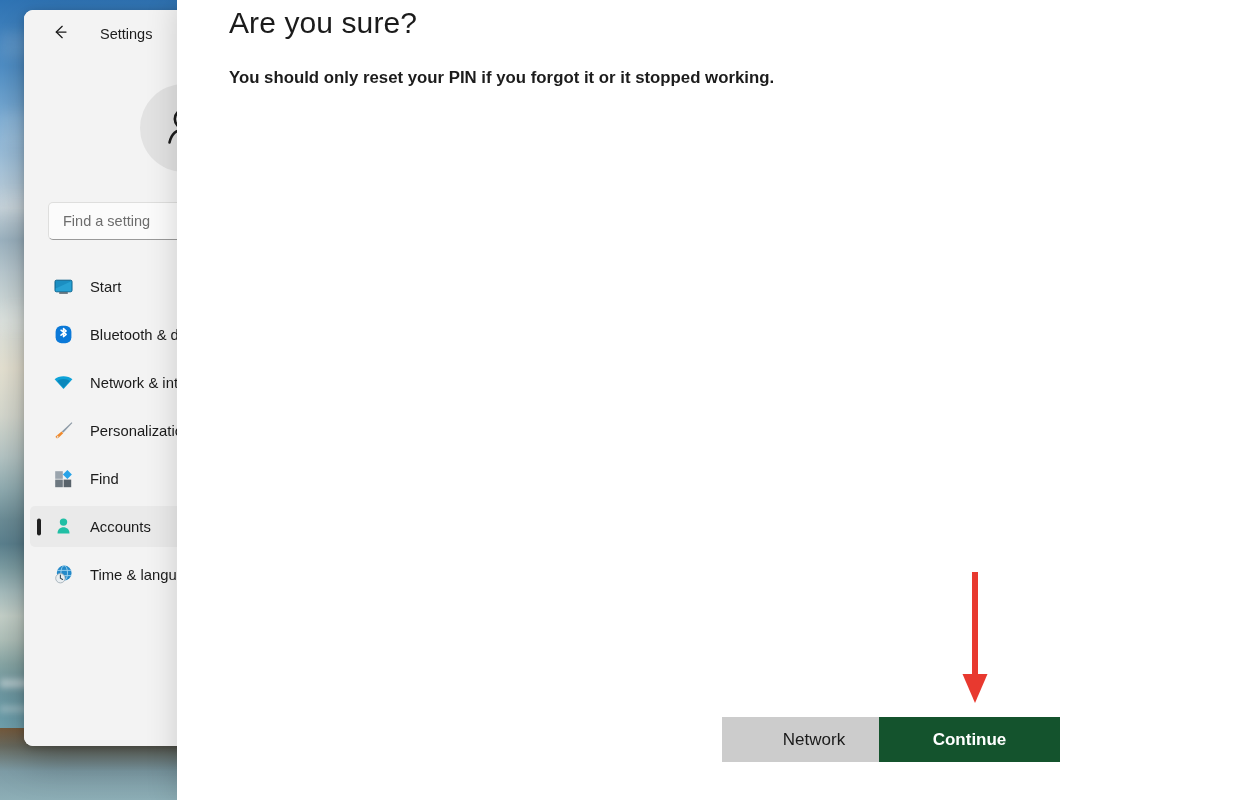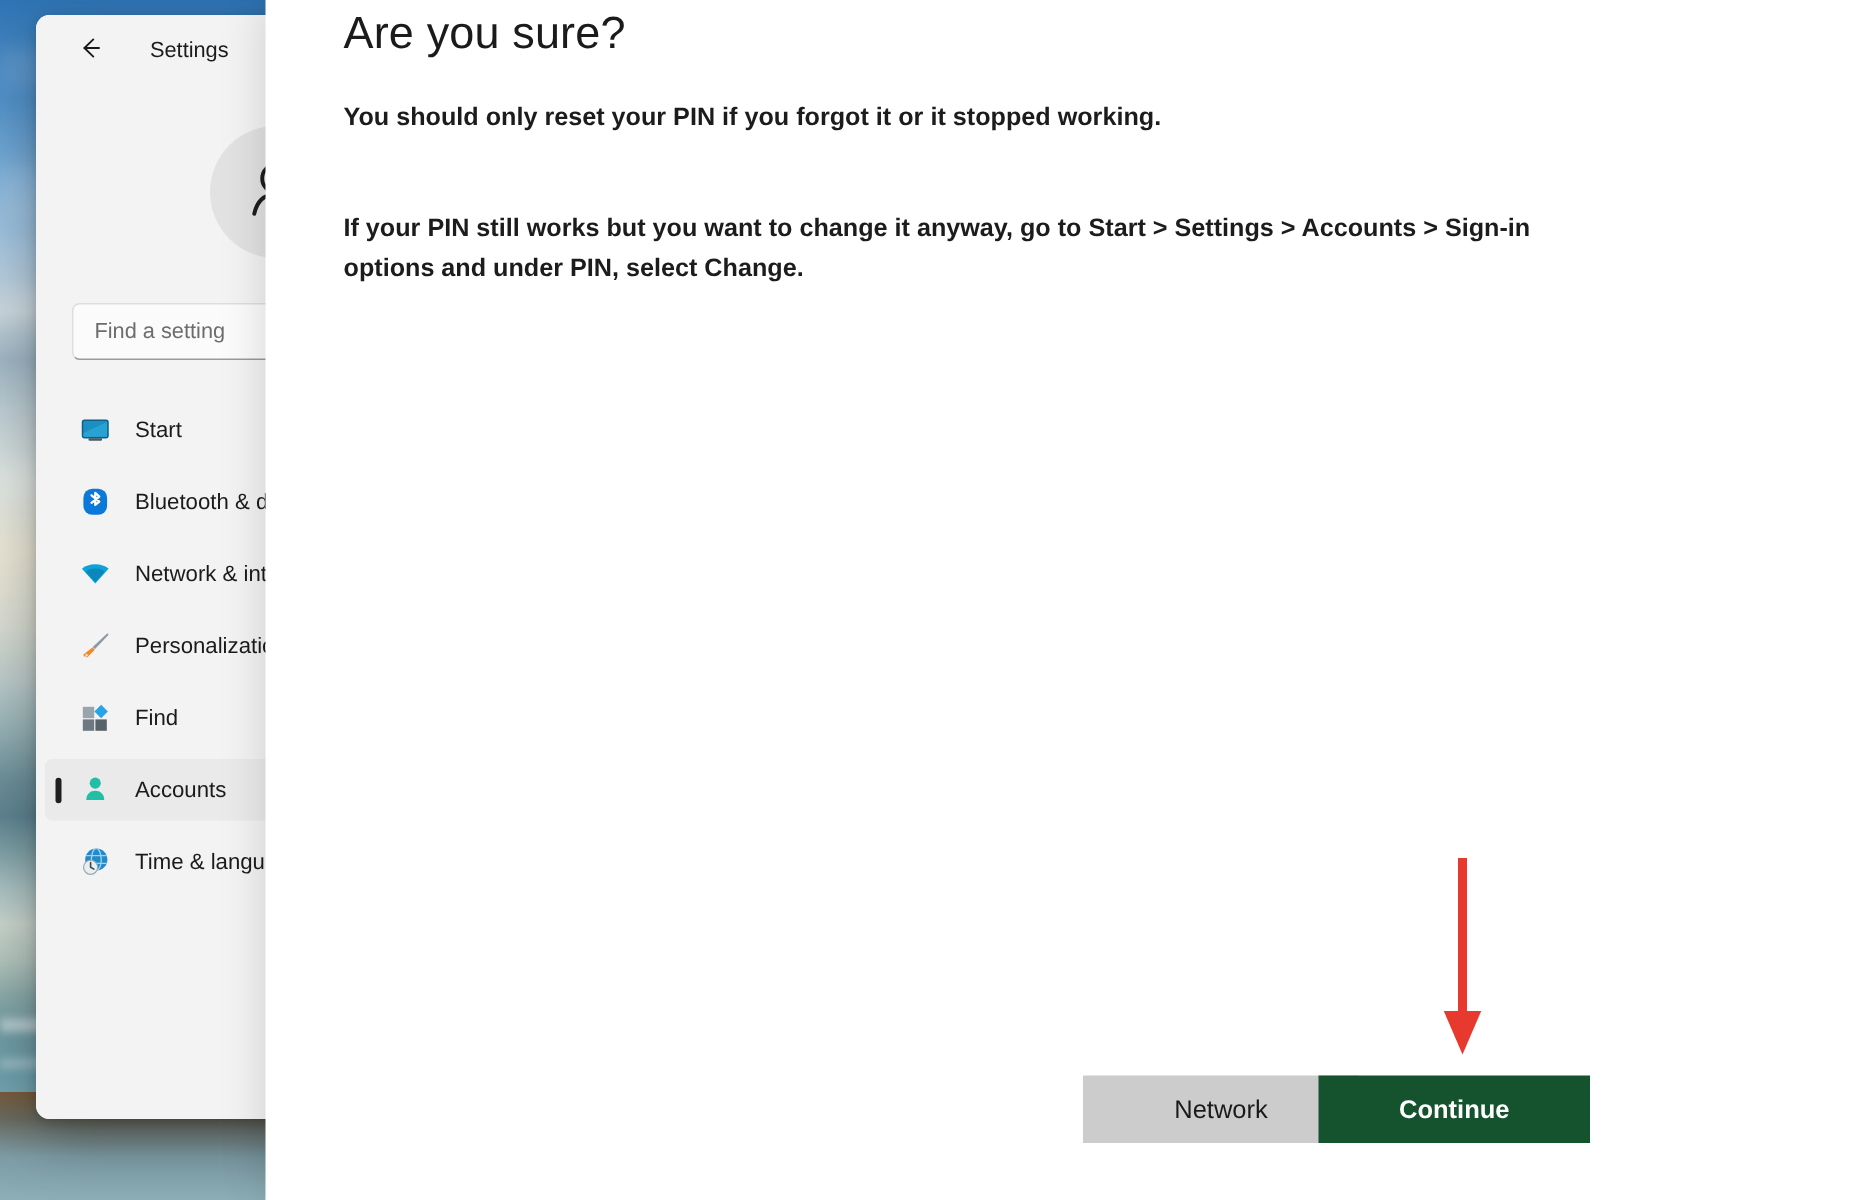--- a/index.html
+++ b/index.html
@@ -491,21 +491,20 @@
       <span>
         <svg width="19" height="19" viewBox="0 0 19 19" fill="none">
           <path d="M3.4 3.4 L15.6 15.6 M15.6 3.4 L3.4 15.6" stroke="#8f8f8f" stroke-width="1.25" stroke-linecap="round"></path>
         </svg>
       </span>
     </div>
 
     <div class="dlg-body">
       <h1 class="dlg-title">Are you sure?</h1>
       <p class="dlg-para p1">You should only reset your PIN if you forgot it or it stopped working.</p>
-      <p class="dlg-para p3">If your PIN still works but you want to change it anyway, go to Start &gt; Settings &gt; Accounts &gt; Sign-in options and under PIN, select Change.</p>
     </div>
 
     <div class="dlg-actions">
       <button class="btn btn-cancel">Network</button>
       <button class="btn btn-continue">Continue</button>
     </div>
   </div>
 
   <div id="red-arrow">
     <svg width="40" height="135" viewBox="0 0 40 135" fill="none">

